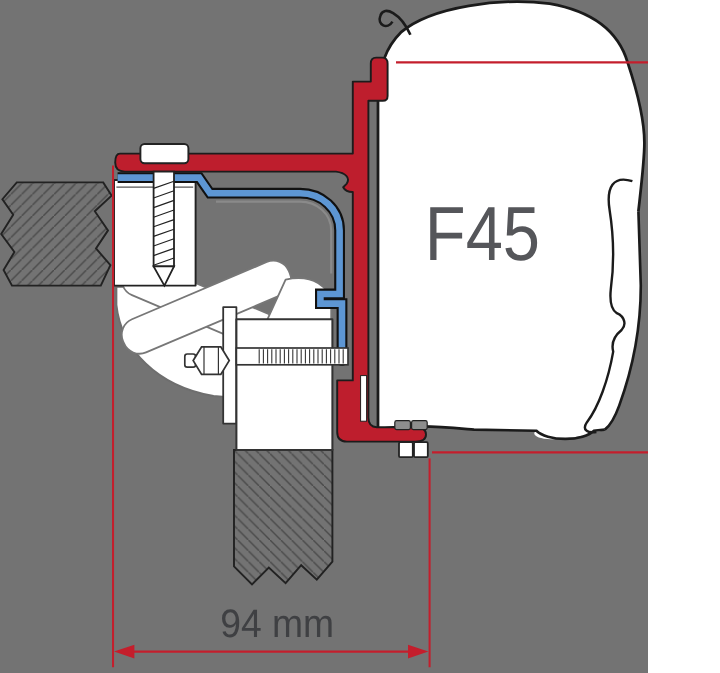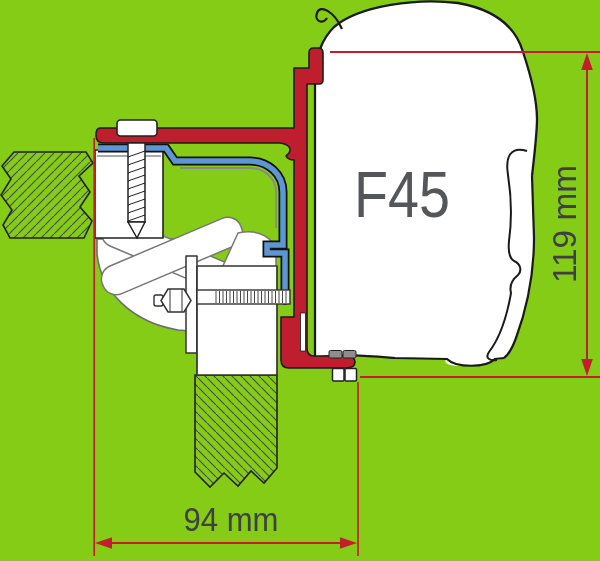--- a/index.html
+++ b/index.html
@@ -1,16 +1,16 @@
 <!DOCTYPE html>
 <html><head>
 <meta charset="utf-8">
 <style>
   html,body{margin:0;padding:0;background:#fff;}
-  .stage{position:relative;width:600px;height:561px;background:#84cc16;overflow:hidden;
+  .stage{position:relative;width:540px;height:561px;background:#737373;overflow:hidden;
          font-family:"Liberation Sans", sans-serif;}
   svg{display:block;}
   text{font-family:"Liberation Sans", sans-serif;}
 </style>
 </head>
 <body>
 
 <div class="stage">
 <svg width="600" height="561" viewBox="0 0 600 561">
   <defs>

